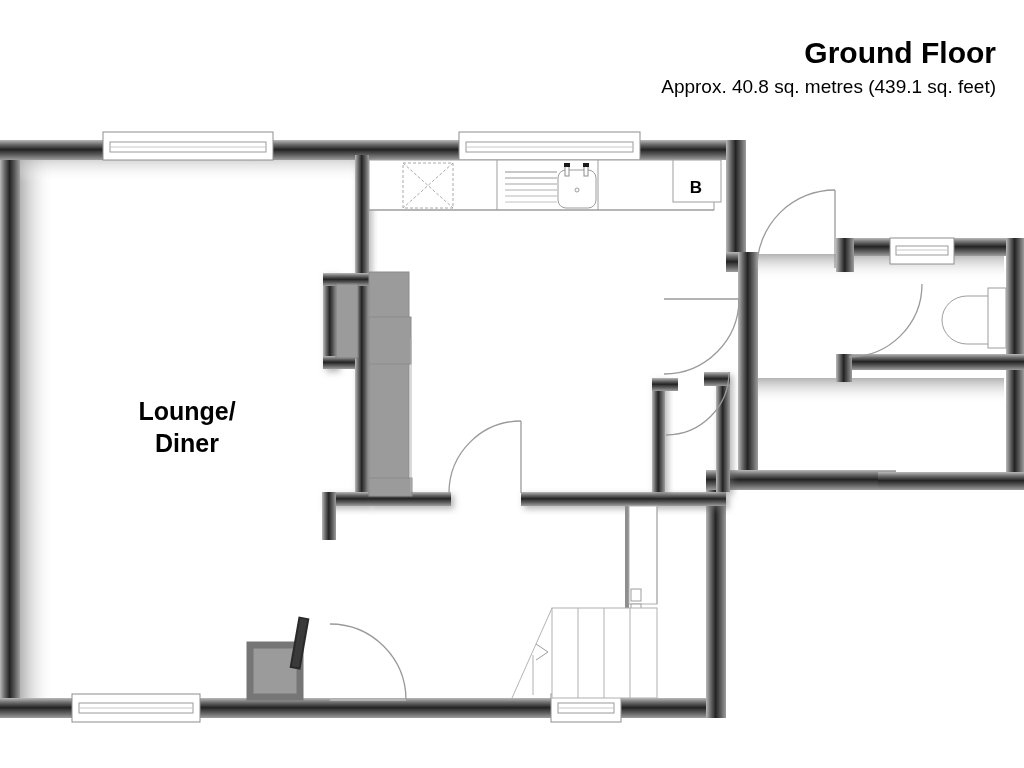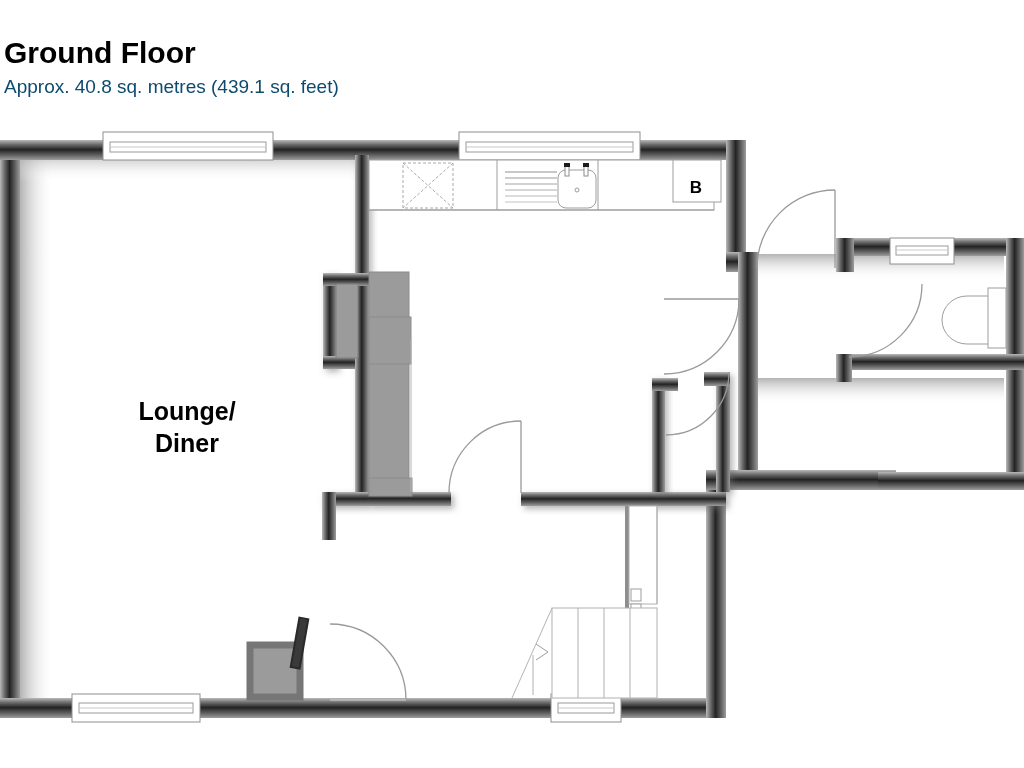--- a/index.html
+++ b/index.html
@@ -16,37 +16,37 @@
   }
   #floorplan-root {
     position: relative;
     width: 1024px;
     height: 768px;
     background: #ffffff;
   }
   .title-block {
     position: absolute;
     top: 0;
-    left: 4px;
+    left: 12px;
     width: 984px;
-    text-align: left;
+    text-align: right;
     pointer-events: none;
   }
   .plan-title {
     font-size: 30px;
     font-weight: bold;
     color: #000000;
     letter-spacing: 0px;
     margin-top: 36px;
     line-height: 34px;
   }
   .plan-subtitle {
     font-size: 19px;
     font-weight: normal;
-    color: #0c4a6e;
+    color: #000000;
     margin-top: 6px;
     line-height: 22px;
   }
   svg.plan-canvas {
     position: absolute;
     top: 0;
     left: 0;
     width: 1024px;
     height: 768px;
     display: block;

